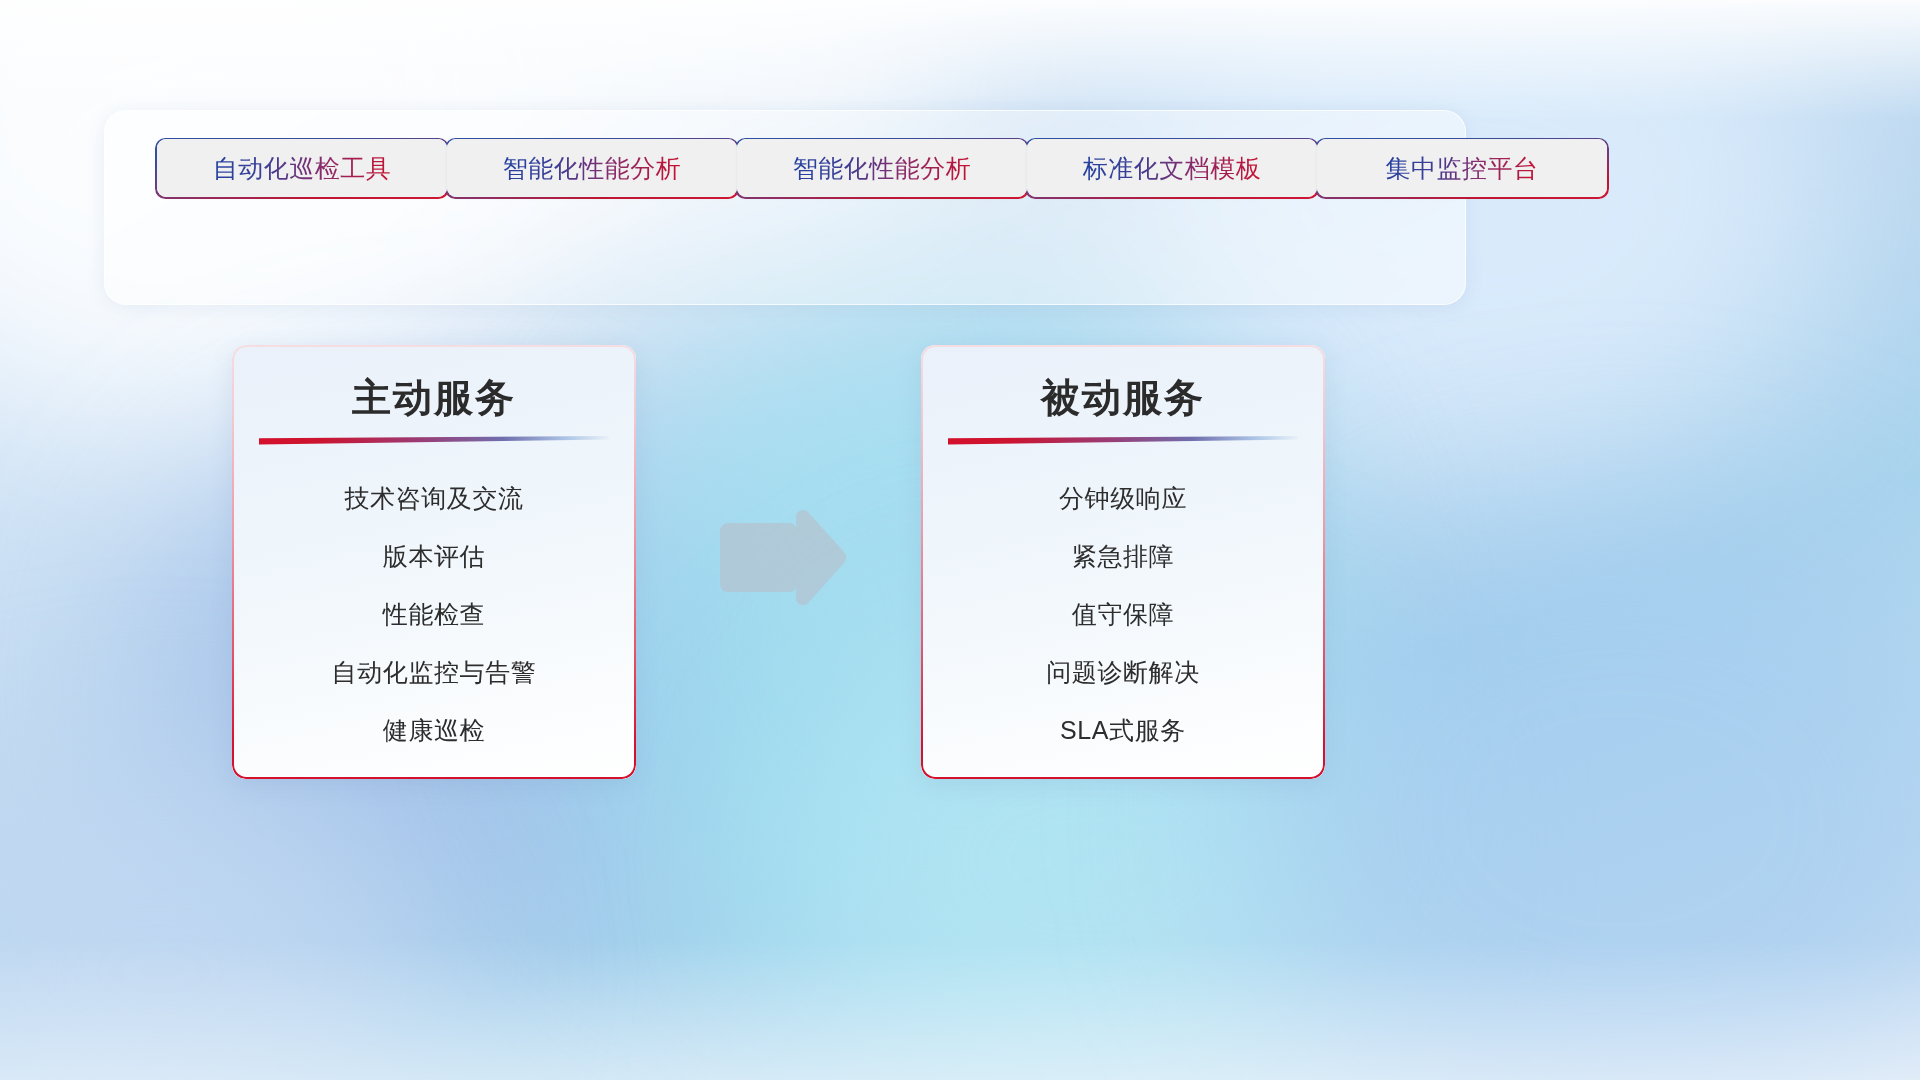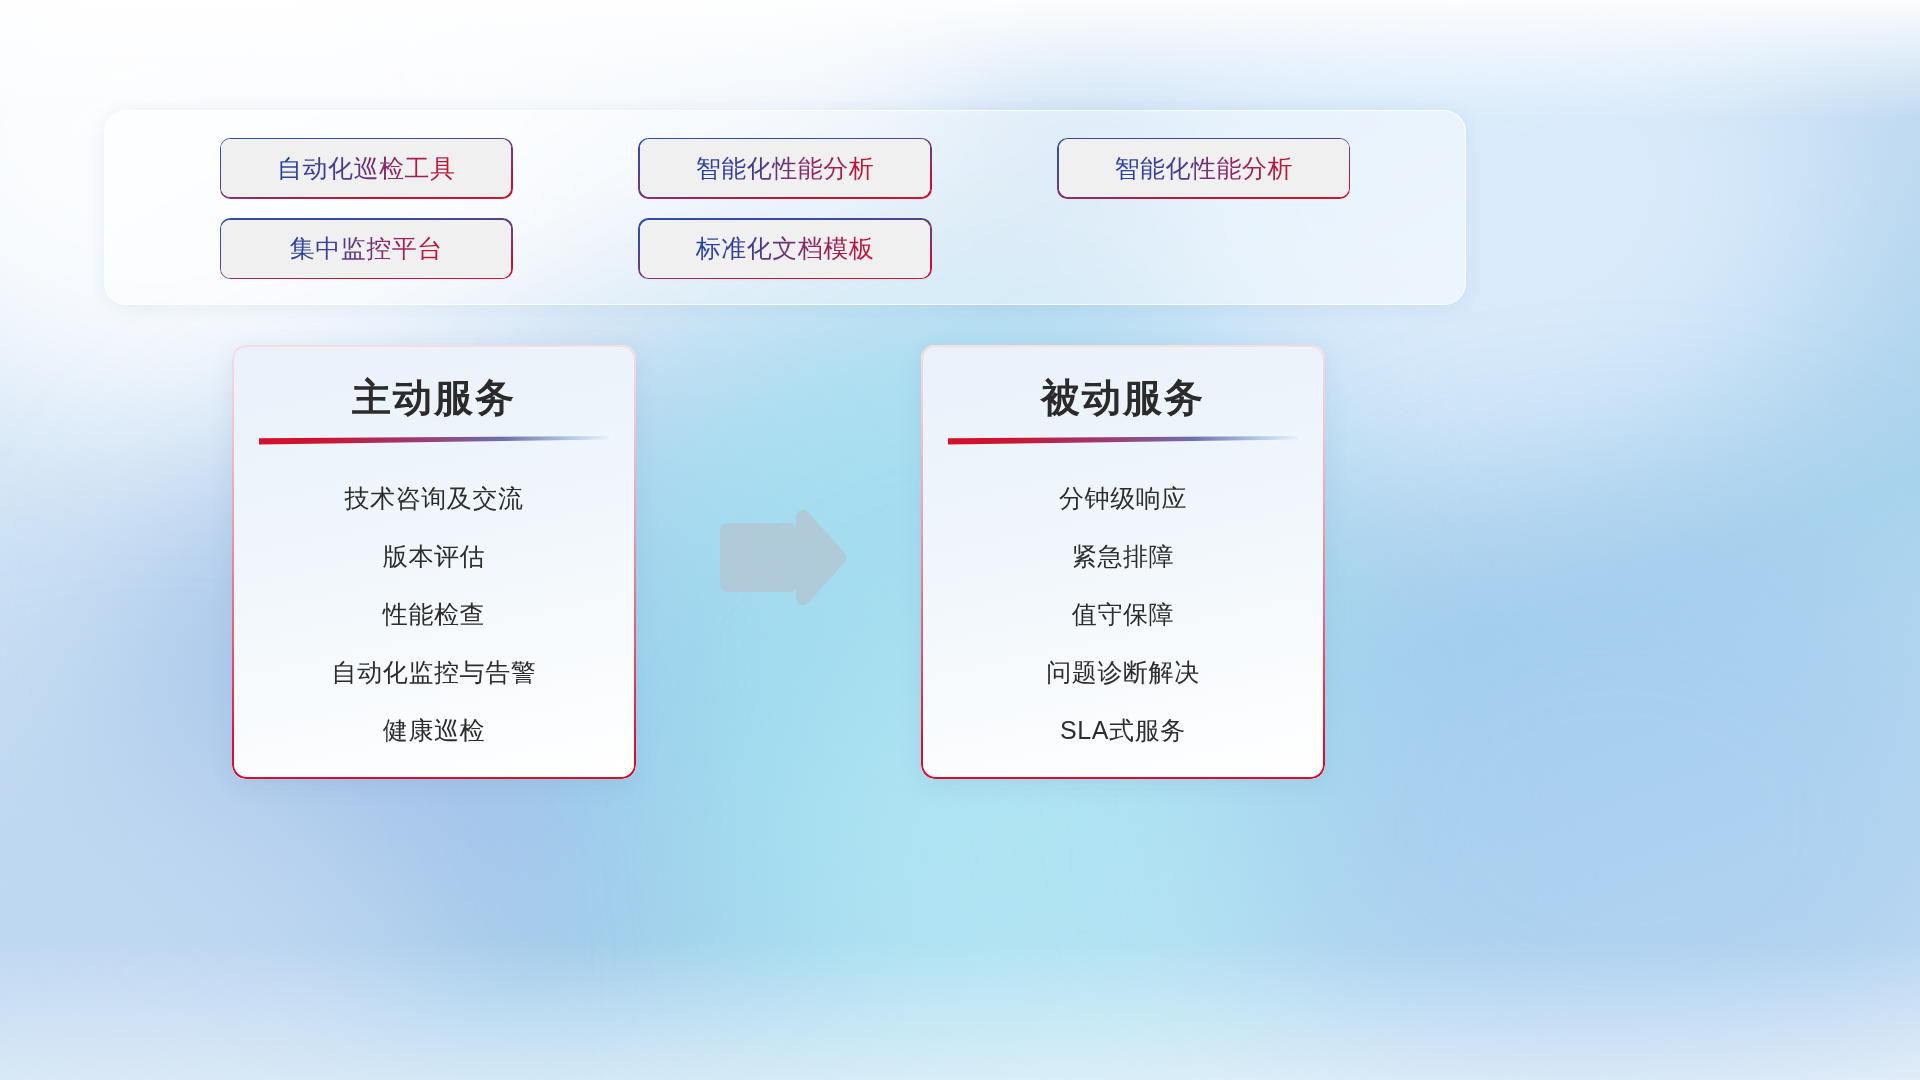--- a/index.html
+++ b/index.html
@@ -34,21 +34,21 @@
   #top-panel{
     position:absolute;left:104px;top:110px;width:1360px;height:193px;
     border-radius:22px;
     background:linear-gradient(150deg,rgba(255,255,255,.58) 0%,rgba(255,255,255,.30) 45%,rgba(255,255,255,.52) 100%);
     border:1px solid rgba(255,255,255,.75);
     box-shadow:0 2px 18px rgba(120,150,190,.14);
     backdrop-filter:blur(4px);
   }
   #pill-grid{
     position:absolute;inset:0;
-    display:grid;grid-template-columns:repeat(3,1fr);grid-template-rows:repeat(2,1fr);
+    display:grid;grid-template-columns:repeat(5,1fr);grid-template-rows:repeat(2,1fr);
     align-items:center;justify-items:center;
     padding:24px 52px 22px 52px;box-sizing:border-box;
     row-gap:14px;
     font-family:Liberation Mono, monospace;
   }
   .pill{
     position:relative;width:290px;height:58px;border-radius:9px;
     display:flex;align-items:center;justify-content:center;
     background:#f0f0f0;
     box-shadow:0 1px 3px rgba(90,120,160,.13);
@@ -141,26 +141,26 @@
         <span class="pill-text">智能化性能分析</span>
       </div>
 
       <div class="pill">
         <div class="pill-inner"></div>
         <span class="pill-text">智能化性能分析</span>
       </div>
 
       <div class="pill">
         <div class="pill-inner"></div>
+        <span class="pill-text">标准化文档模板</span>
+      </div>
+
+      <div class="pill">
+        <div class="pill-inner"></div>
         <span class="pill-text">集中监控平台</span>
-      </div>
-
-      <div class="pill">
-        <div class="pill-inner"></div>
-        <span class="pill-text">标准化文档模板</span>
       </div>
 
     </div>
   </div>
 
   <div class="card" id="card-active">
     <div class="card-title">主动服务</div>
 
     <div class="card-divider">
       <svg viewBox="0 0 350 9" preserveAspectRatio="none" aria-hidden="true">

